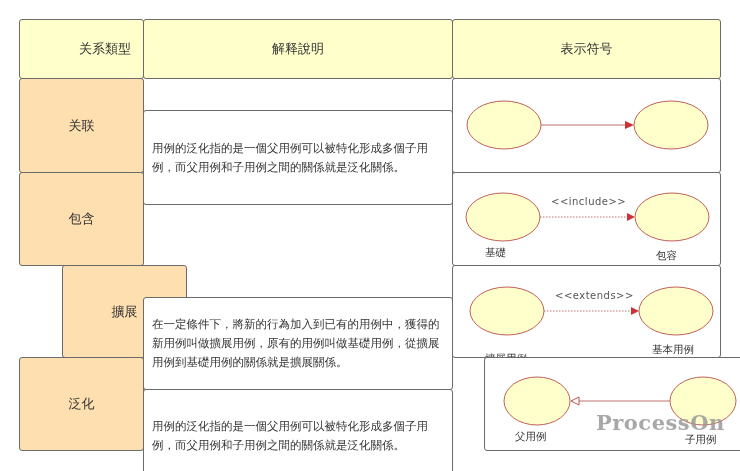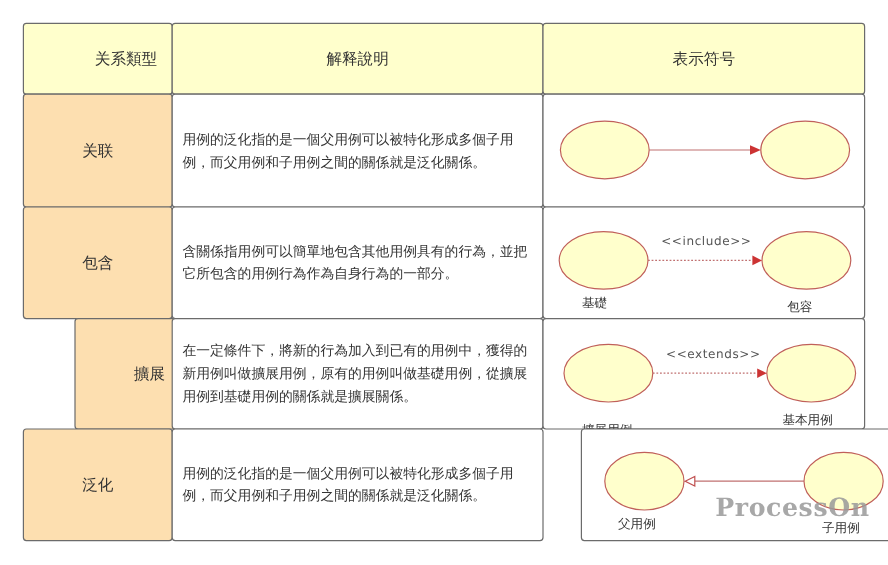--- a/index.html
+++ b/index.html
@@ -3,21 +3,21 @@
 <meta charset="utf-8">
 <style>
   html, body { margin:0; padding:0; background:#ffffff; }
   body { width:740px; height:471px; position:relative; overflow:hidden;
          font-family:"DejaVu Sans", "Liberation Sans", sans-serif; }
   .tbl { position:absolute; left:19px; top:19px; width:702px; height:432px; }
   .cell { position:absolute; box-sizing:border-box; border:1px solid #6b6b6b; border-radius:3px;
           display:flex; align-items:center; }
   .hdr { background:#ffffcc; justify-content:center; font-size:13px; color:#333; }
   .type { background:#fddfb0; justify-content:center; font-size:13px; color:#333; }
-  .desc { background:#fff; padding:0 10px 0 8px; font-size:11.5px; line-height:19px; color:#333; }
+  .desc { background:#fff; padding:0 10px 0 8px; font-size:11.5px; line-height:19px; color:#333;margin-top:32px; }
   .sym { background:#fff; }
   .sym svg { position:absolute; left:0; top:0; }
   .lbl { position:absolute; font-size:10.5px; color:#333; white-space:nowrap; }
   .ster { position:absolute; font-size:10px; color:#555; white-space:nowrap; letter-spacing:0.5px; }
   .wm { position:absolute; left:596px; top:410px; font-family:"DejaVu Serif","Liberation Serif",serif;
         font-weight:bold; font-size:21px; color:#9a9a9a; opacity:0.85; letter-spacing:0.5px; }
 </style>
 </head>
 <body>
 
@@ -43,23 +43,20 @@
     <svg width="269" height="95">
       <ellipse cx="51" cy="46" rx="37" ry="24" fill="#ffffcc" stroke="#c0605a" stroke-width="1"></ellipse>
       <ellipse cx="218" cy="46" rx="37" ry="24" fill="#ffffcc" stroke="#c0605a" stroke-width="1"></ellipse>
       <line x1="88" y1="46" x2="172" y2="46" stroke="#c07070" stroke-width="1"></line>
       <polygon points="172,42 181,46 172,50" fill="#cc3333"></polygon>
     </svg>
   </div>
 
   <div class="cell type" style="left:0;top:153px;width:125px;height:94px;">
       <span>包含</span>
-    </div>
-  <div class="cell desc" style="left:124px;top:153px;width:310px;height:94px;">
-      <span>含關係指用例可以簡單地包含其他用例具有的行為，並把它所包含的用例行為作為自身行為的一部分。</span>
     </div>
   <div class="cell sym" style="left:433px;top:153px;width:269px;height:94px;">
     <svg width="269" height="94">
       <ellipse cx="50" cy="44" rx="37" ry="24" fill="#ffffcc" stroke="#c0605a" stroke-width="1"></ellipse>
       <ellipse cx="219" cy="44" rx="37" ry="24" fill="#ffffcc" stroke="#c0605a" stroke-width="1"></ellipse>
       <line x1="87" y1="44" x2="174" y2="44" stroke="#c07070" stroke-width="1" stroke-dasharray="1.5,1.5"></line>
       <polygon points="174,40 182,44 174,48" fill="#cc3333"></polygon>
     </svg>
     <span class="ster" style="left:98px;top:23px;">&lt;&lt;include&gt;&gt;</span>
     <span class="lbl" style="left:32px;top:73px;">基礎</span>

